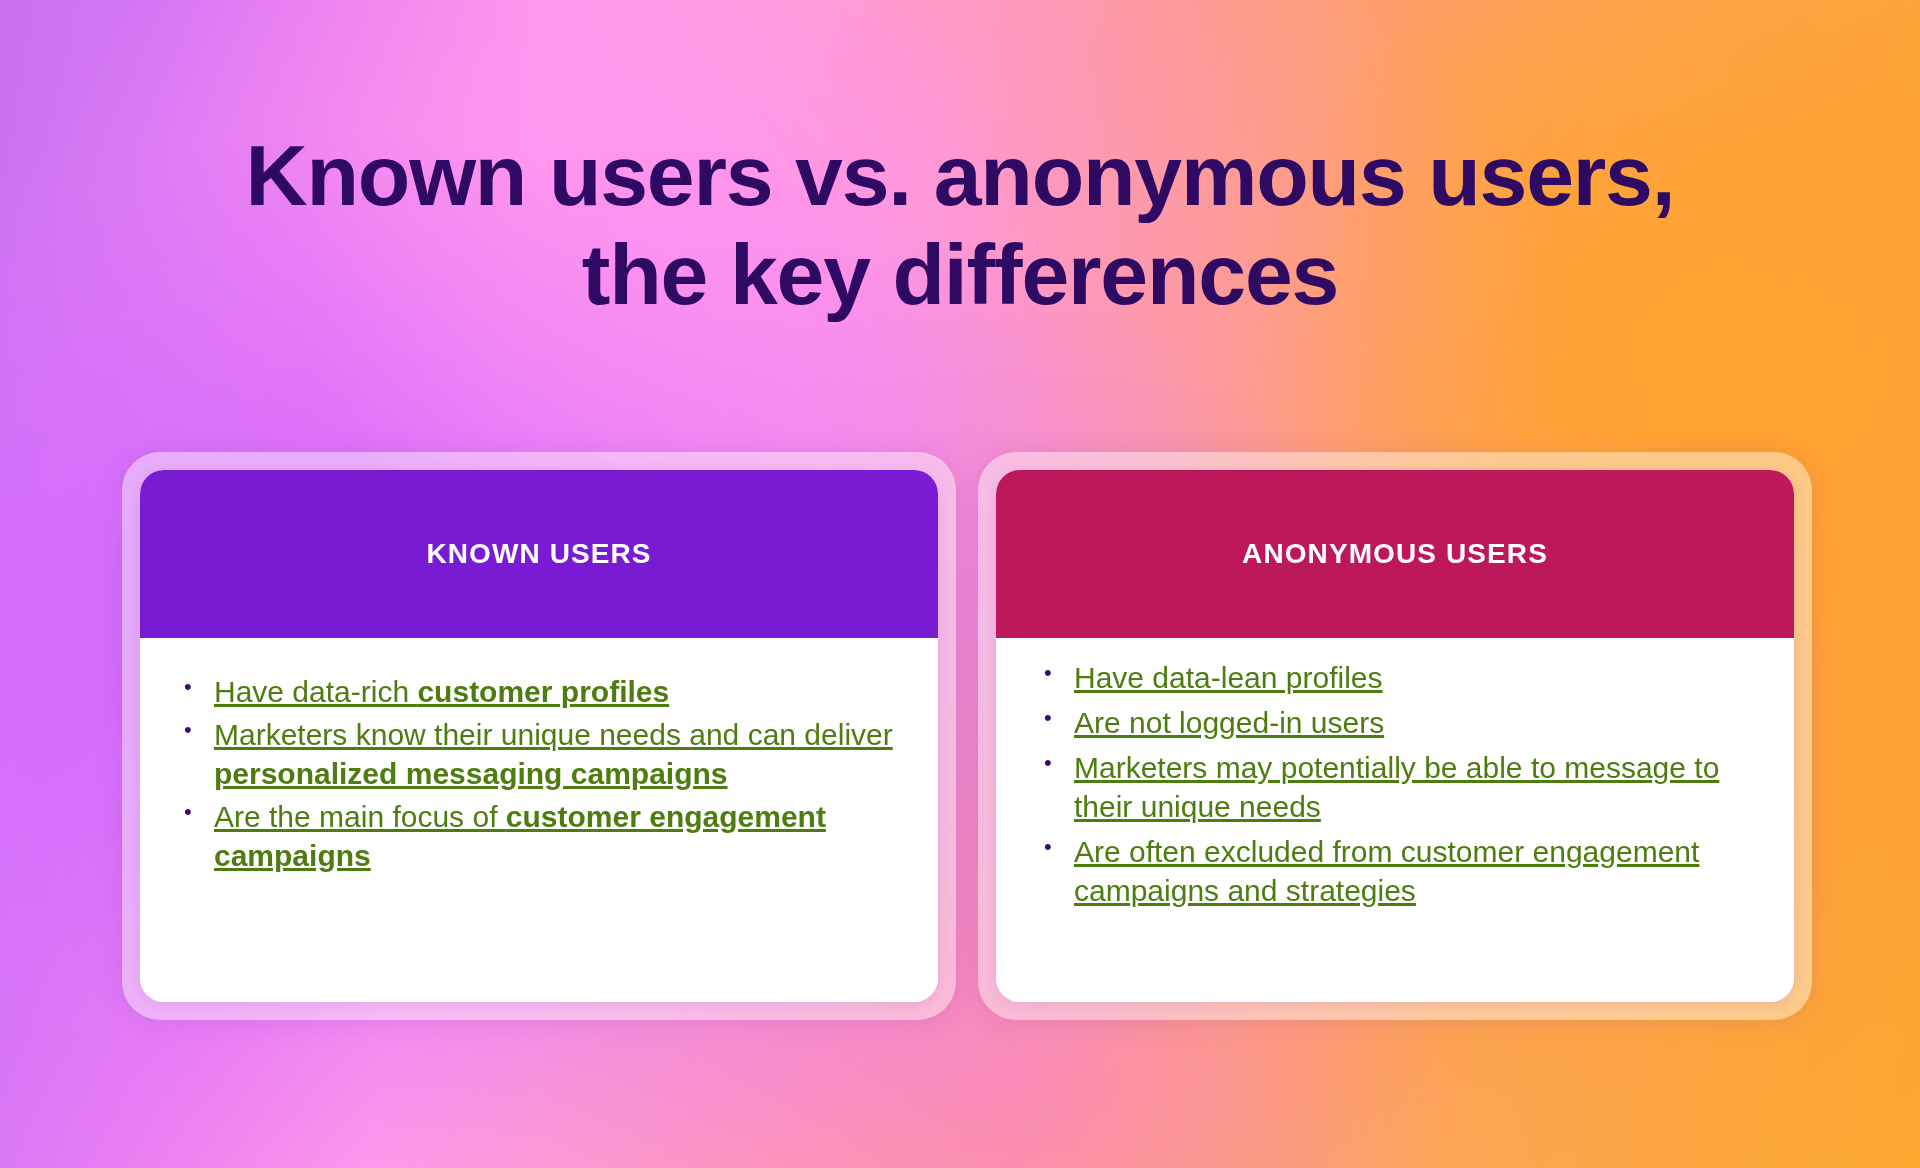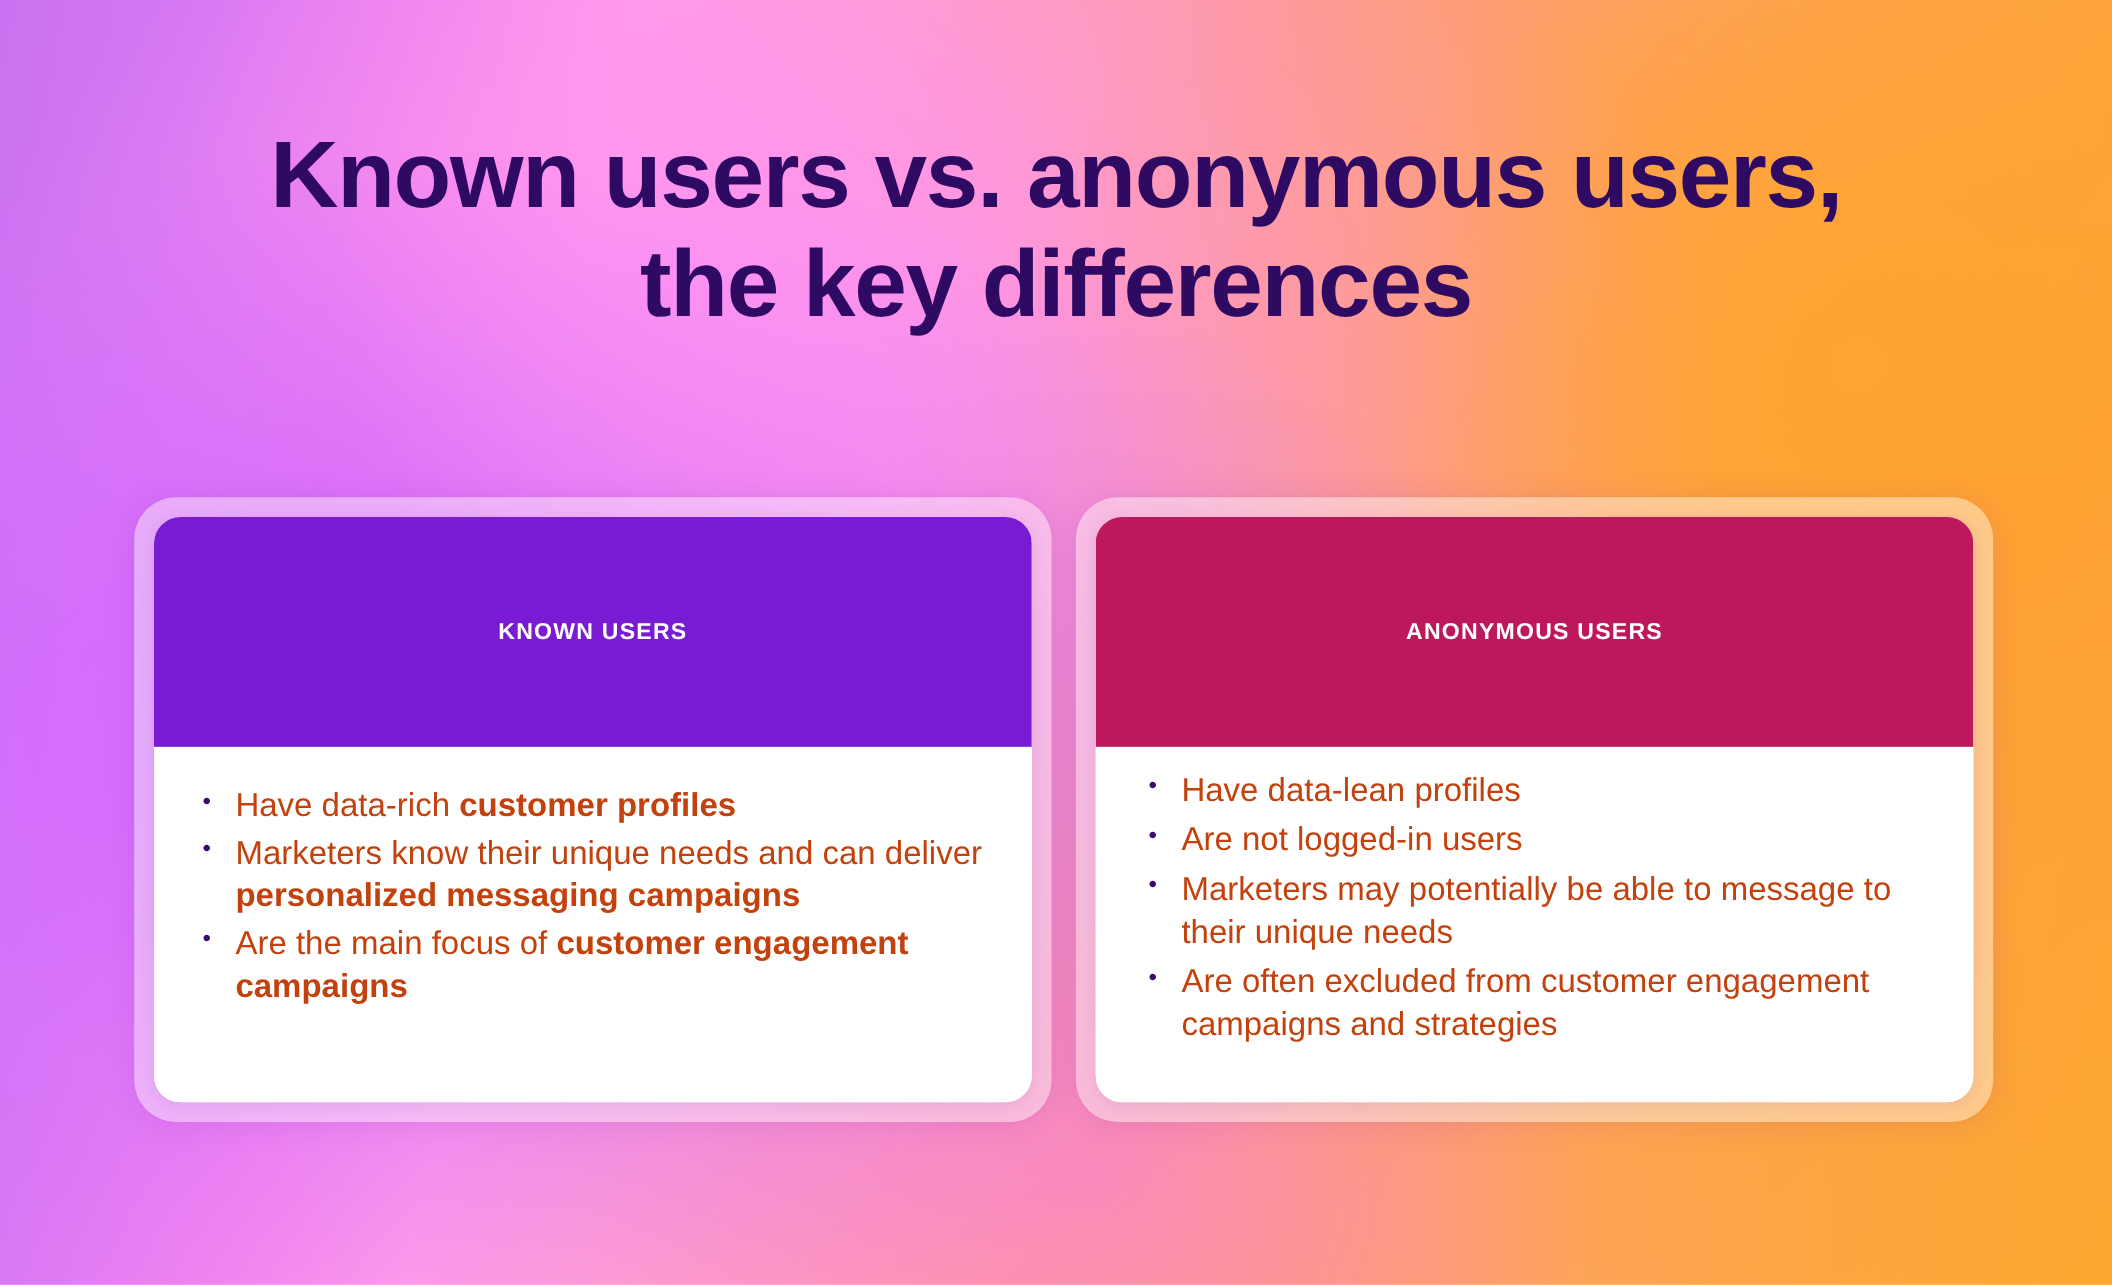--- a/index.html
+++ b/index.html
@@ -63,21 +63,21 @@
   .stage {
     position:relative;
     width:1920px;
     height:1168px;
     z-index:2;
   }
 
   
   .title {
     position:absolute;
-    top:110px;
+    top:126px;
     left:50%;
     transform:translateX(-50%);
     width:1530px;
     text-align:center;
     color:#2e0a62;
     font-size:86px;
     line-height:1.15;
     font-weight:700;
     letter-spacing:-1.2px;
   }
@@ -105,48 +105,49 @@
     border-radius:24px;
     overflow:hidden;
     background:#ffffff;
     display:flex;
     flex-direction:column;
     min-height:532px;
     box-shadow:0 3px 16px rgba(90,20,130,0.10);
   }
 
   .card-header {
-    height:209px;
+    height:168px;
     display:flex;
     align-items:center;
     justify-content:center;
     color:#ffffff;
-    font-size:21px;
+    font-size:28px;
     font-weight:700;
     letter-spacing:1.1px;
     text-transform:uppercase;
   }
 
   .card-body {
     flex:1;
     background:#ffffff;
     padding:34px 36px 34px 40px;
   }
 
   ul.bullets {
     list-style:none;
   }
 
   ul.bullets li {
     position:relative;
     padding-left:34px;
-    color:#c2410c;
+    color:#4d7c0f;
     font-size:30px;
     line-height:1.30;
     margin-bottom:4px;
+    text-decoration:underline;
   }
 
   ul.bullets li::before {
     content:"\2022";
     position:absolute;
     left:4px;
     top:-1px;
     font-size:22px;
     color:#3b0a73;
     line-height:1.42;

